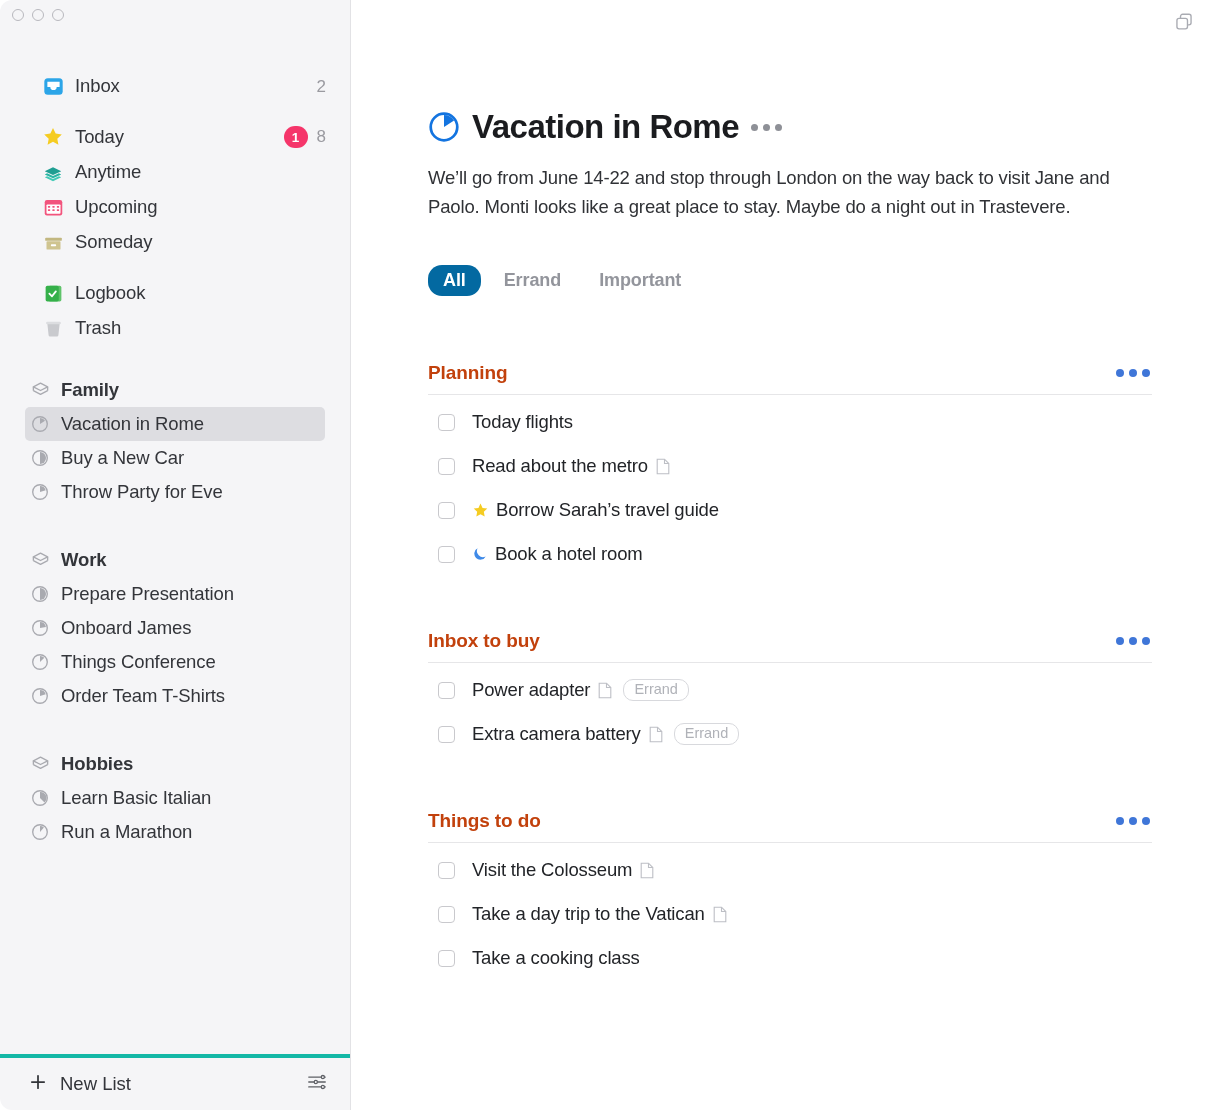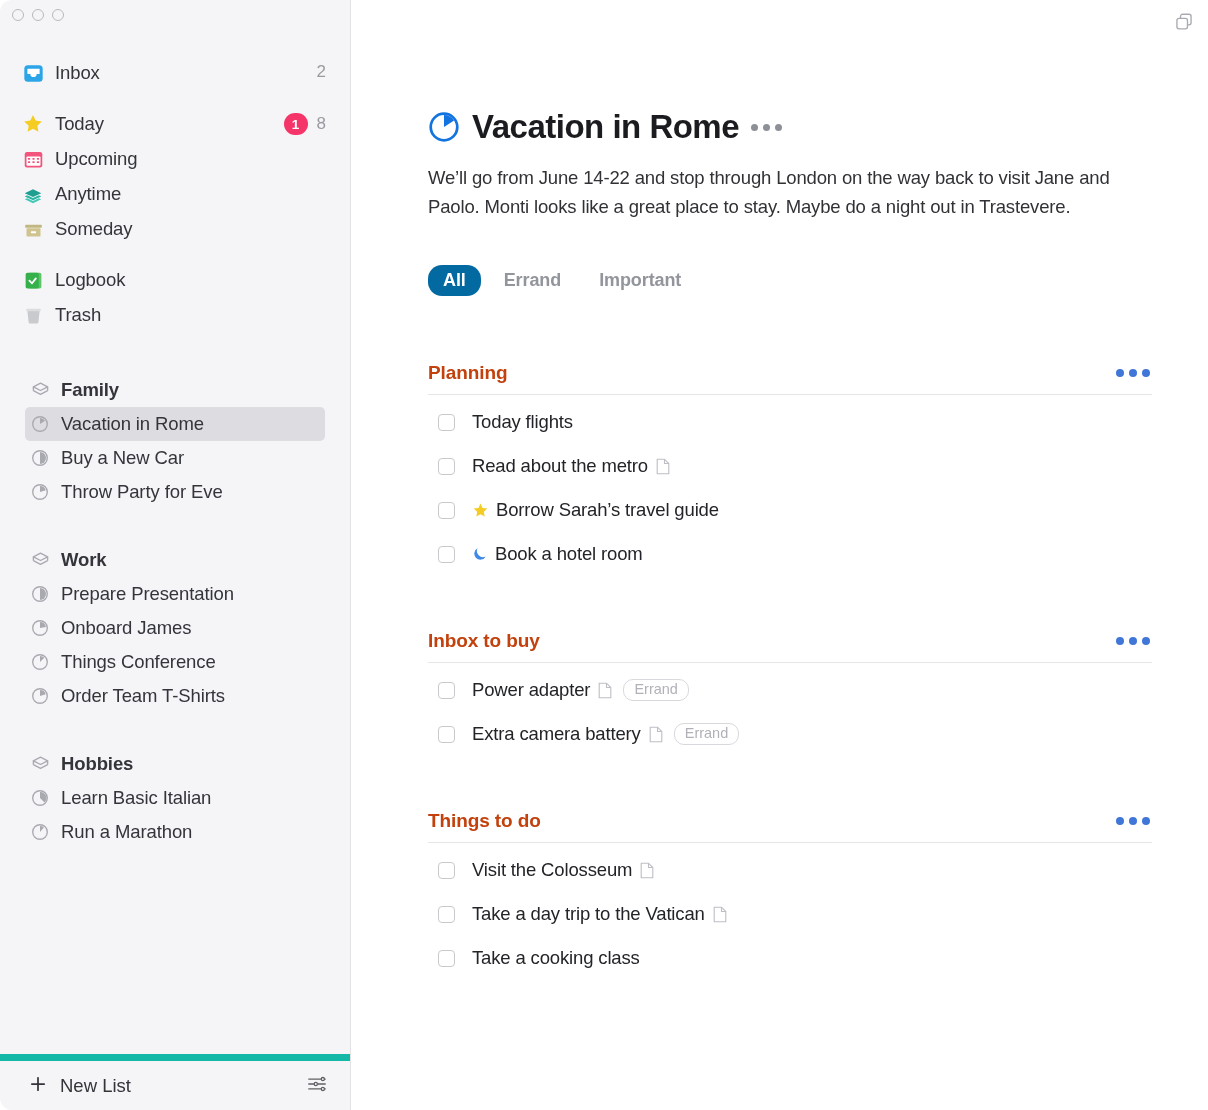--- a/index.html
+++ b/index.html
@@ -36,23 +36,23 @@
   .tl {
     width: 12px; height: 12px;
     border-radius: 50%;
     background: #f5f5f7;
     border: 1px solid #b8b8bd;
   }
 
   .nav { padding-top: 62px; }
   .nav-row {
     display: flex;
-    align-items: flex-start;
+    align-items: flex-end;
     height: 35px;
-    padding: 0 24px 0 22px;
+    padding: 0 24px 0 42px;
     position: relative;
   }
   .nav-row .ic {
     width: 22px; height: 22px;
     margin-right: 11px;
     flex: 0 0 22px;
     display: flex; align-items: center; justify-content: center;
   }
   .nav-label {
     font-size: 18.5px;
@@ -104,21 +104,21 @@
     display: flex; align-items: center; justify-content: center;
   }
   .proj-label { font-size: 18.5px; color: #33353a; letter-spacing: -0.1px; }
   .area-row { padding-left: 5px; }
   .area-row .proj-label { font-weight: bold; }
 
   .sidebar-footer {
     position: absolute;
     bottom: 0; left: 0; right: 0;
     height: 56px;
-    border-top: 7px solid #14b8a6;
+    border-top: 4px solid #14b8a6;
     display: flex;
     align-items: center;
     padding: 0 22px 0 28px;
   }
   .new-list {
     display: flex; align-items: center; gap: 12px;
   }
   .new-list-label { font-size: 18.5px; color: #33353a; }
   .footer-right { margin-left: auto; display: flex; align-items: center; }
 
@@ -261,20 +261,31 @@
         <span class="ic">
           <svg width="22" height="22" viewBox="0 0 24 24">
               <path d="M12 2.2l2.9 6.1 6.7.9-4.9 4.6 1.2 6.6-5.9-3.2-5.9 3.2 1.2-6.6L2.4 9.2l6.7-.9z" fill="#f5cc22"></path>
             </svg>
         </span>
         <span class="nav-label">Today</span>
         <span class="badge">
           <span class="badge-pill">1</span>
           <span class="badge-count">8</span>
         </span>
+      </div>
+
+      <div class="nav-row">
+        <span class="ic">
+          <svg width="22" height="22" viewBox="0 0 24 24">
+              <path d="M12 15.4l9-4.3-9-4.3-9 4.3z" fill="#1f9e92"></path>
+              <path d="M12 18.9l9-4.3-2.6-1.2L12 16.4l-6.4-3-2.6 1.2z" fill="#2ab5a4"></path>
+              <path d="M12 22l9-4.3-2.6-1.2L12 19.5l-6.4-3L3 17.7z" fill="#42c9b5"></path>
+            </svg>
+        </span>
+        <span class="nav-label">Anytime</span>
       </div>
 
       <div class="nav-row">
         <span class="ic">
           <svg width="21" height="21" viewBox="0 0 24 24">
               <rect x="2" y="3.5" width="20" height="17.5" rx="2.5" fill="#f2547d"></rect>
               <rect x="4" y="8.5" width="16" height="10.5" rx="1" fill="#fff"></rect>
               <g fill="#f2547d">
                 <rect x="5.6" y="10.2" width="2.6" height="2.1" rx=".5"></rect>
                 <rect x="10.7" y="10.2" width="2.6" height="2.1" rx=".5"></rect>
@@ -283,31 +294,20 @@
                 <rect x="10.7" y="14" width="2.6" height="2.1" rx=".5"></rect>
                 <rect x="15.8" y="14" width="2.6" height="2.1" rx=".5"></rect>
               </g>
             </svg>
         </span>
         <span class="nav-label">Upcoming</span>
       </div>
 
       <div class="nav-row">
         <span class="ic">
-          <svg width="22" height="22" viewBox="0 0 24 24">
-              <path d="M12 15.4l9-4.3-9-4.3-9 4.3z" fill="#1f9e92"></path>
-              <path d="M12 18.9l9-4.3-2.6-1.2L12 16.4l-6.4-3-2.6 1.2z" fill="#2ab5a4"></path>
-              <path d="M12 22l9-4.3-2.6-1.2L12 19.5l-6.4-3L3 17.7z" fill="#42c9b5"></path>
-            </svg>
-        </span>
-        <span class="nav-label">Anytime</span>
-      </div>
-
-      <div class="nav-row">
-        <span class="ic">
           <svg width="21" height="21" viewBox="0 0 24 24">
               <rect x="2.5" y="6.5" width="19" height="3.6" rx="1" fill="#c2b780"></rect>
               <rect x="4" y="10.5" width="16" height="9.5" rx="1" fill="#cfc490"></rect>
               <rect x="9" y="14" width="6" height="2.2" rx=".8" fill="#fff"></rect>
             </svg>
         </span>
         <span class="nav-label">Someday</span>
       </div>
 
       <div class="nav-spacer-sm"></div>

